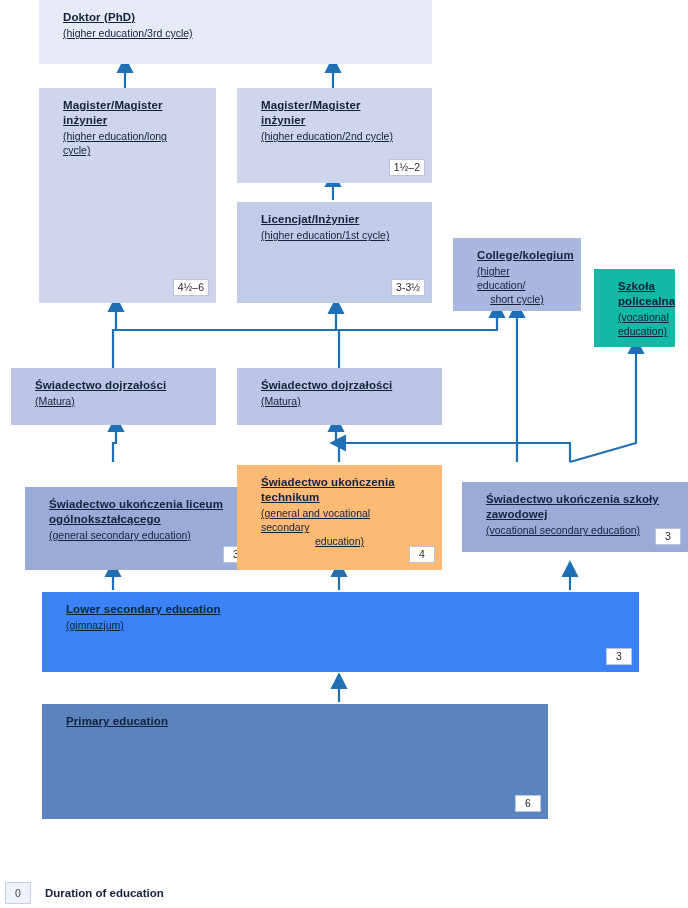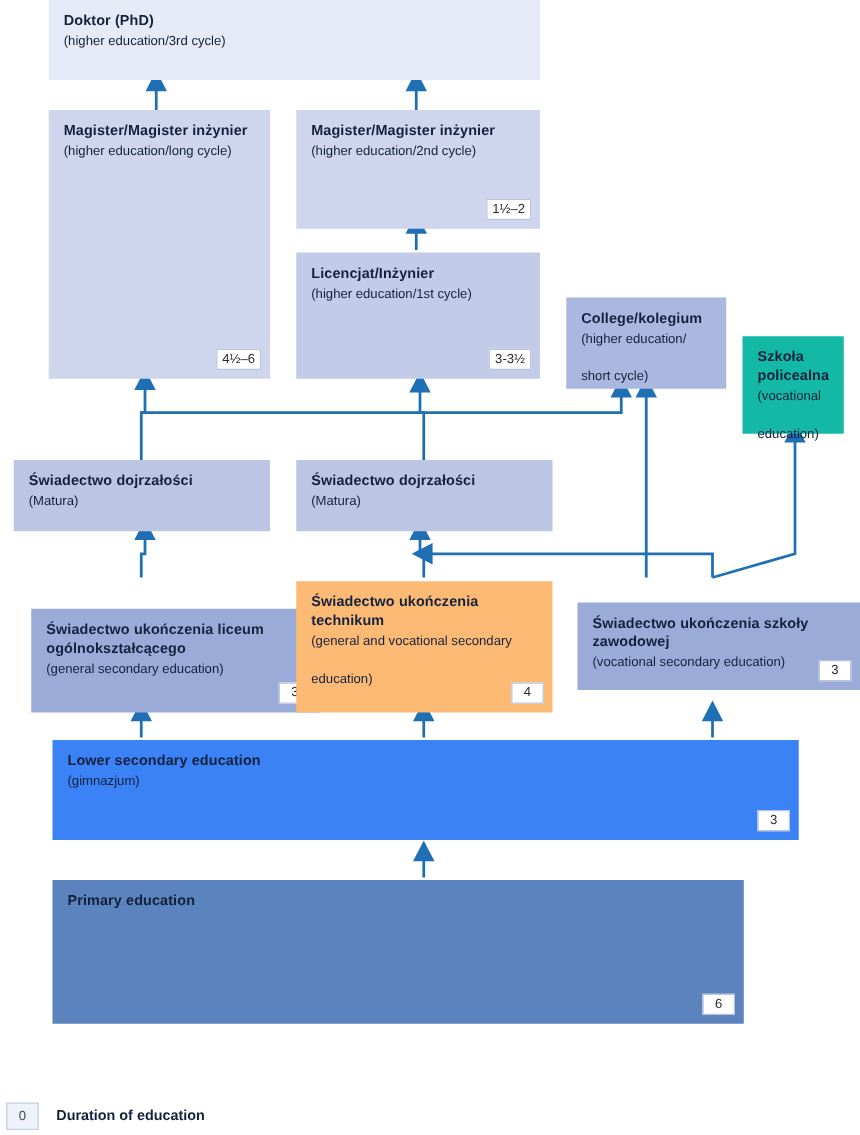--- a/index.html
+++ b/index.html
@@ -22,36 +22,37 @@
     position: absolute;
     left: 0;
     top: 0;
     width: 688px;
     height: 908px;
     pointer-events: none;
   }
   .node {
     position: absolute;
     box-sizing: border-box;
-    padding: 10px 12px;
+    padding: 10px 24px;
     color: #14213d;
     line-height: 1.32;
+    text-decoration: underline;
   }
   .node .title {
     font-weight: bold;
     font-size: 11.5px;
     letter-spacing: 0.1px;
     display: block;
   }
   .node .sub {
     font-size: 10.5px;
     display: block;
     margin-top: 2px;
   }
-  .node .sub.nomargin { margin-top: 16px; }
+  .node .sub.nomargin { margin-top: 0; text-align: center; }
   .badge {
     position: absolute;
     right: 7px;
     bottom: 7px;
     background: #ffffff;
     border: 1px solid #b9c4de;
     color: #2b2b2b;
     font-size: 10.5px;
     min-width: 26px;
     height: 17px;
@@ -195,21 +196,21 @@
     <span class="sub">(vocational secondary education)</span>
     <span class="badge">3</span>
   </div>
 
   <div class="node" style="left:42px; top:592px; width:597px; height:80px; background:#3b82f6;">
     <span class="title">Lower secondary education</span>
     <span class="sub">(gimnazjum)</span>
     <span class="badge">3</span>
   </div>
 
-  <div class="node" style="left:42px; top:704px; width:553px; height:115px; background:#5b83bd;">
+  <div class="node" style="left:42px; top:704px; width:506px; height:115px; background:#5b83bd;">
     <span class="title">Primary education</span>
     <span class="badge">6</span>
   </div>
 
   <div class="legend" style="left:5px; top:882px;">
     <span class="chip">0</span>
     <span class="legend-label">Duration of education</span>
   </div>
 
 </div>

